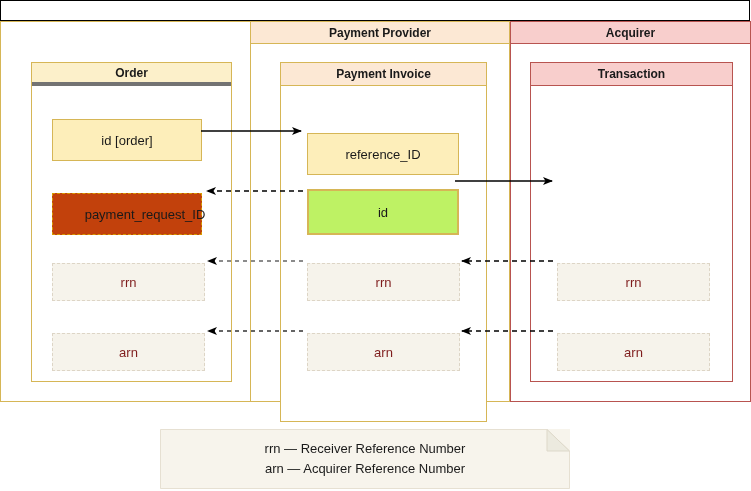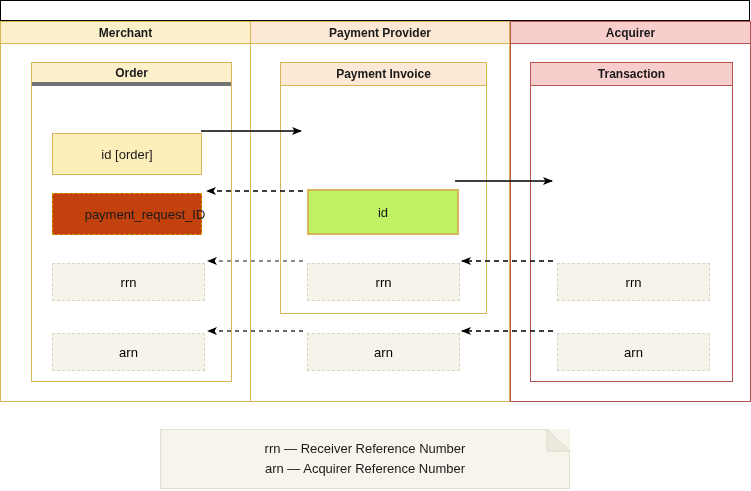--- a/index.html
+++ b/index.html
@@ -34,21 +34,21 @@
     font-size:12px;font-weight:bold;color:#1a1a1a;
     box-sizing:border-box;
   }
   .lane-merchant .lane-head{background:#fcf0ca;border-bottom:1px solid #d6b656;}
   .lane-provider .lane-head{background:#fce8d4;border-bottom:1px solid #d6b656;}
   .lane-acquirer .lane-head{background:#f8cecc;border-bottom:1px solid #b85450;}
 
   
   .entity{position:absolute;box-sizing:border-box;background:#ffffff;}
   .entity-merchant{left:30px;top:40px;width:201px;height:320px;border:1px solid #d6b656;}
-  .entity-provider{left:29px;top:40px;width:207px;height:252px;border:1px solid #d6b656;}
+  .entity-provider{left:29px;top:40px;width:207px;height:360px;border:1px solid #d6b656;}
   .entity-acquirer{left:19px;top:40px;width:203px;height:320px;border:1px solid #b85450;}
 
   .entity-head{
     position:absolute;left:0;top:0;right:0;height:23px;
     display:flex;align-items:center;justify-content:center;
     font-size:12px;font-weight:bold;color:#1a1a1a;box-sizing:border-box;
   }
   .entity-merchant .entity-head{background:#fcf0ca;border-bottom:4px solid #737373;}
   .entity-provider .entity-head{background:#fce8d4;border-bottom:1px solid #d6b656;}
   .entity-acquirer .entity-head{background:#f8cecc;border-bottom:1px solid #b85450;}
@@ -57,21 +57,21 @@
   .field{
     position:absolute;box-sizing:border-box;
     display:flex;align-items:center;justify-content:center;
     font-size:13px;color:#1a1a1a;text-align:center;
     z-index:3;
   }
   .f-yellow{background:#fdeeba;border:1px solid #d6b656;}
   .f-peach-dashed{background:#c2410c;border:1px dashed #d79b00;padding-left:36px;}
   .f-peach{background:#bef264;border:2px solid #d6b656;}
   .f-peach-solid{background:#fbdfc5;border:1px solid #d6b656;}
-  .f-faint{background:#f6f3eb;border:1px dashed #ddd5c6;color:#000000;}
+  .f-faint{background:#f6f3eb;border:1px dashed #ddd5c6;color:#7f1d1d;}
 
   
   #wires{position:absolute;left:0;top:0;width:751px;height:491px;z-index:5;pointer-events:none;}
 
   
   .note{
     position:absolute;left:160px;top:429px;width:410px;height:60px;
     background:#f7f4ec;
     font-size:13px;color:#1a1a1a;
     box-sizing:border-box;
@@ -86,41 +86,41 @@
 </head>
 <body>
 
 <div id="canvas">
 
   <div class="top-strip"></div>
 
   <div class="pool">
 
     <div class="lane lane-merchant">
-      <div class="lane-head">Merchant</div>
 
       <div class="entity entity-merchant">
         <div class="entity-head">Order</div>
 
-        <div class="field f-yellow" style="left:20px;top:70px;width:150px;height:42px;">id [order]</div>
+        <div class="field f-yellow" style="left:20px;top:56px;width:150px;height:42px;">id [order]</div>
 
         <div class="field f-peach-dashed" style="left:20px;top:130px;width:150px;height:42px;">payment_request_ID</div>
 
         <div class="field f-faint" style="left:20px;top:200px;width:153px;height:38px;">rrn</div>
 
         <div class="field f-faint" style="left:20px;top:270px;width:153px;height:38px;">arn</div>
       </div>
     </div>
 
     <div class="lane lane-provider">
       <div class="lane-head">Payment Provider</div>
 
       <div class="entity entity-provider">
         <div class="entity-head">Payment Invoice</div>
 
+        <div class="field f-yellow" style="left:26px;top:70px;width:152px;height:42px;">reference_ID</div>
 
         <div class="field f-peach" style="left:26px;top:126px;width:152px;height:46px;">id</div>
 
         <div class="field f-faint" style="left:26px;top:200px;width:153px;height:38px;">rrn</div>
 
         <div class="field f-faint" style="left:26px;top:270px;width:153px;height:38px;">arn</div>
       </div>
     </div>
 
     <div class="lane lane-acquirer">

